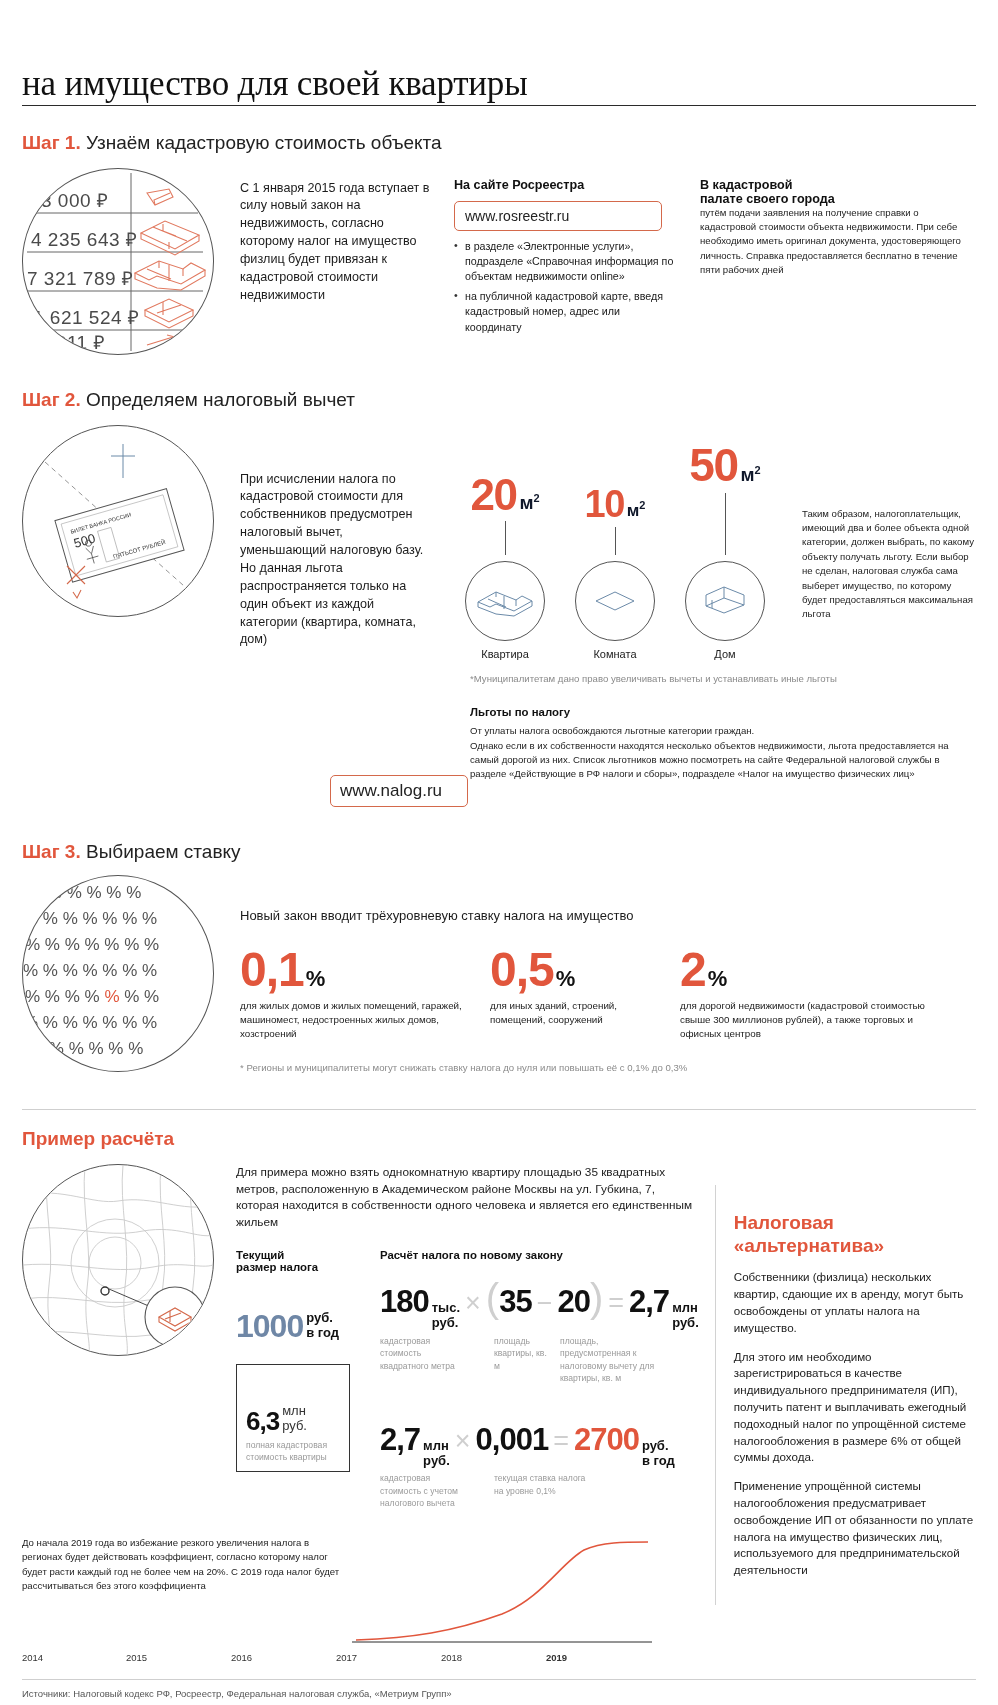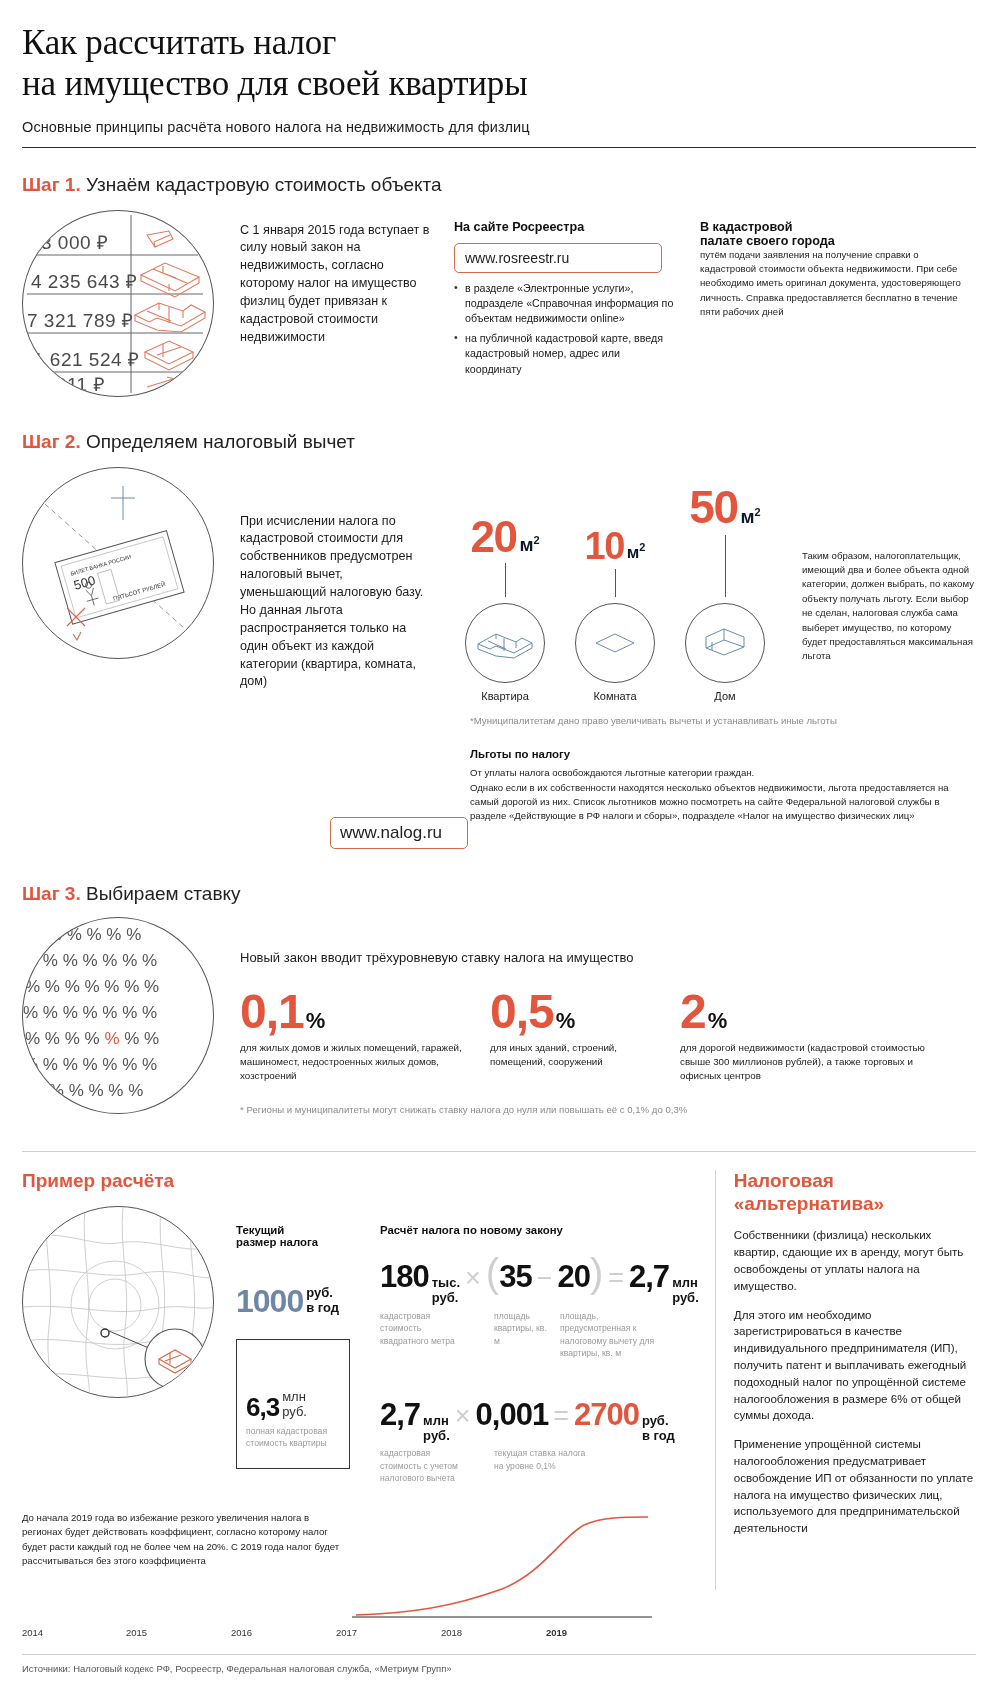--- a/index.html
+++ b/index.html
@@ -74,40 +74,39 @@
   .rate .desc{font-size:9.8px;line-height:1.42;color:#1c1c1c;margin-top:6px;}
 
   
   .calcnum{font-size:31px;font-weight:800;color:#111;letter-spacing:-1px;line-height:1;}
   .calcnum.blue{color:#6f87a6;font-size:32px;}
   .calcunit{font-size:13px;font-weight:700;color:#111;line-height:1.15;display:inline-block;padding-left:3px;margin-top:32px;}
   .op{font-size:27px;color:#cfcfcf;font-weight:500;padding:0 5px;}
   .paren{font-size:40px;color:#cfcfcf;font-weight:300;line-height:0.8;}
   .eq{font-size:27px;color:#cfcfcf;font-weight:500;padding:0 5px;}
   .lbl{font-size:8.6px;line-height:1.45;color:#9a9a9a;}
-  .boxnum{border:1px solid #333;padding:18px 9px;display:inline-block;}
+  .boxnum{border:1px solid #333;padding:7px 9px;display:inline-block;}
 
   
   .vdiv{width:1px;background:#d2d2d2;}
   .alt-title{font-size:19px;font-weight:700;color:#e1563c;line-height:1.2;}
   .alt-p{font-size:11.6px;line-height:1.45;color:#1c1c1c;margin-top:12px;}
 
   .src{font-size:9.5px;color:#555;padding-top:8px;}
 </style>
 </head>
 <body>
 
 <div class="page">
 
   
   <h1 class="title">
-    <span>Как рассчитать налог</span><br>
+    <br>
     <span>на имущество для своей квартиры</span>
   </h1>
-  <div class="subtitle">Основные принципы расчёта нового налога на недвижимость для физлиц</div>
   <div class="rule"></div>
 
   
   <div class="step-head">
     <span class="step-num">Шаг 1.</span>
     <span class="step-txt">Узнаём кадастровую стоимость объекта</span>
   </div>
 
   <div class="row" style="align-items:flex-start;gap:0;">
 
@@ -328,21 +327,21 @@
         </div>
       </div>
 
       <div class="p-xs muted" style="margin-top:20px;">* Регионы и муниципалитеты могут снижать ставку налога до нуля или повышать её с 0,1% до 0,3%</div>
     </div>
   </div>
 
   
   <div class="rule-light" style="margin-top:34px;"></div>
 
-  <div class="row" style="align-items:flex-start;">
+  <div class="row" style="align-items:center;">
 
     <div style="flex:0 0 640px;">
       <div style="font-size:19px;font-weight:700;color:#e1563c;margin-top:18px;">Пример расчёта</div>
 
       <div class="row" style="align-items:flex-start;margin-top:14px;">
 
         <div class="circ" style="width:190px;height:190px;flex:0 0 190px;">
           <svg width="190" height="190" viewBox="0 0 190 190">
             <g stroke="#c9c9c9" fill="none" stroke-width="0.9">
               <path d="M0 30 C40 22 70 40 95 36 C130 30 160 48 190 40"></path>
@@ -363,20 +362,21 @@
             <circle cx="152" cy="152" r="30" fill="#fff" stroke="#555" stroke-width="1.1"></circle>
             <g stroke="#d4694b" fill="none" stroke-width="1.1">
               <path d="M136 152 L152 143 L168 152 L152 161 Z"></path>
               <path d="M136 152 L136 157 L152 166 L168 157 L168 152"></path>
               <path d="M147 146 L147 157 M142 154 L158 148"></path>
             </g>
           </svg>
         </div>
 
         <div style="flex:1;margin-left:22px;">
+          <div class="p" style="font-size:11.8px;">Для примера можно взять однокомнатную квартиру площадью 35 квадратных метров, расположенную в Академическом районе Москвы на ул. Губкина, 7, которая находится в собственности одного человека и является его единственным жильем</div>
 
           <div class="row" style="margin-top:18px;align-items:flex-start;">
 
             <div style="flex:0 0 128px;">
               <div class="hd-sm">Текущий</div>
               <div class="hd-sm">размер налога</div>
               <div style="margin-top:6px;">
                 <span class="calcnum blue">1000</span><span class="calcunit"><span>руб.</span><br><span>в год</span></span>
               </div>
               <div class="boxnum" style="margin-top:22px;width:94px;">

